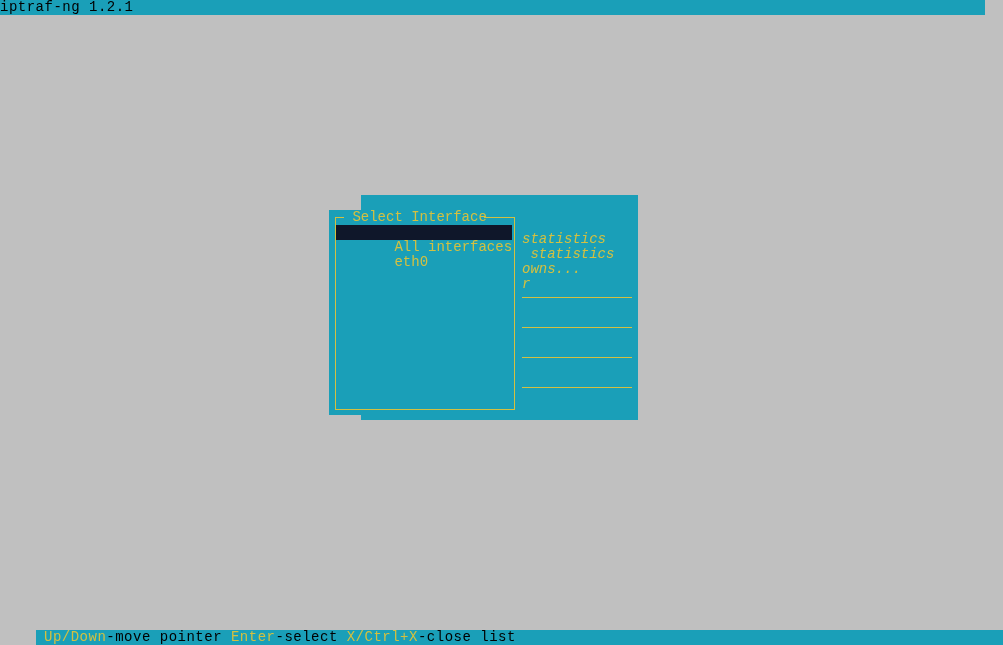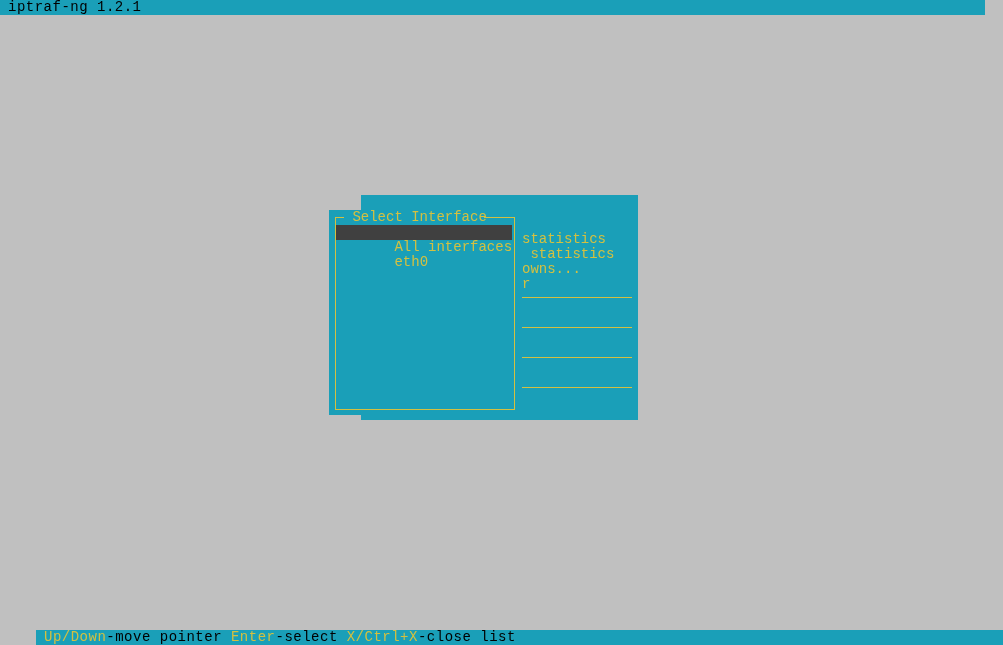--- a/index.html
+++ b/index.html
@@ -19,21 +19,20 @@
     }
     
     .top-bar {
       position: absolute;
       top: 0;
       left: 0;
       width: 985px;
       height: 15px;
       background: #1a9fb8;
       color: #000;
-      padding-left: 8px;
       line-height: 15px;
       letter-spacing: 0.5px;
     }
     
     .bottom-bar {
       position: absolute;
       top: 630px;
       left: 0;
       width: 985px;
       height: 15px;
@@ -62,20 +61,21 @@
       border: 3px solid #1a9fb8;
     }
     
     .back-panel-content {
       position: absolute;
       left: 158px;
       top: 34px;
       color: #d4c040;
       line-height: 15px;
       white-space: pre;
+      font-style: italic;
     }
     
     .back-divider {
       position: absolute;
       left: 158px;
       width: 110px;
       height: 1px;
       background: #d4c040;
     }
     
@@ -142,21 +142,21 @@
     .interface-item {
       height: 15px;
       line-height: 15px;
       padding-left: 8px;
       color: #d4c040;
       white-space: pre;
       cursor: pointer;
     }
     
     .interface-item.selected {
-      background: #404040;
+      background: #0f172a;
       color: #d4c040;
     }
   </style>
 </head>
 <body>
 
 <div class="top-bar">
   <span>iptraf-ng 1.2.1</span>
 </div>
 

